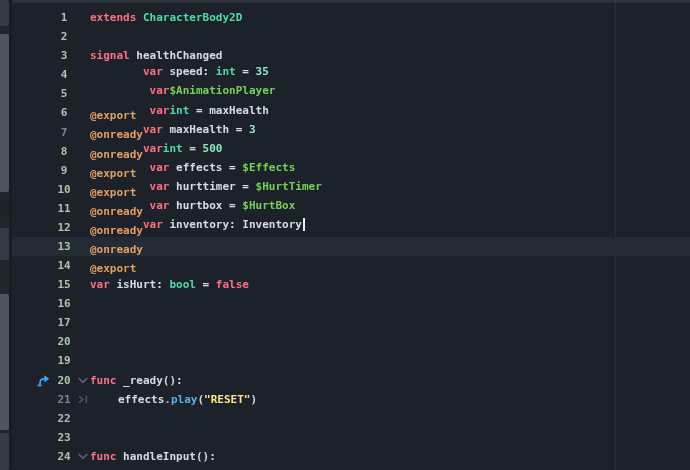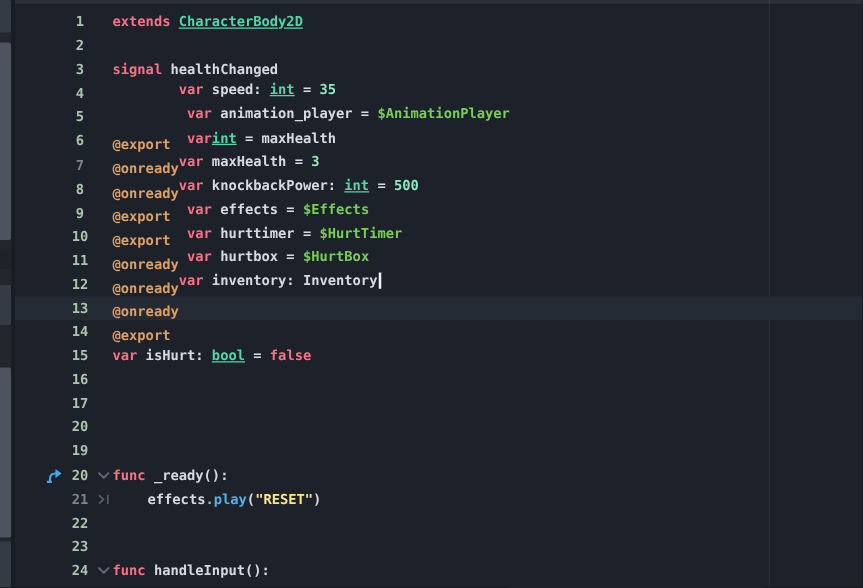--- a/index.html
+++ b/index.html
@@ -25,21 +25,21 @@
   .row{display:flex;align-items:center;height:19.08px;white-space:pre;}
   .row.current{background:var(--c-current_line);}
   .c-icon{width:40px;height:100%;display:flex;align-items:center;justify-content:flex-end;padding-right:2px;box-sizing:border-box;flex:none;}
   .c-num{width:24px;text-align:center;flex:none;}
   .c-num.safe{color:var(--c-num_safe);}
   .c-num.unsafe{color:var(--c-num_unsafe);}
   .c-fold{width:14px;height:100%;display:flex;align-items:center;justify-content:center;flex:none;}
   .c-code{flex:1;display:flex;}
   .tok-kw{color:var(--c-kw);}
   .tok-ann{color:var(--c-ann);margin-top:44px;}
-  .tok-type{color:var(--c-type);text-decoration:underline;}
+  .tok-type{color:var(--c-type);}
   .tok-num{color:var(--c-num);}
   .tok-node{color:var(--c-node);}
   .tok-fn{color:var(--c-fn);}
   .tok-str{color:var(--c-str);}
   .tok-pl{color:var(--c-pl);}
   .tok-op{color:var(--c-op);}
   .caret{display:inline-block;width:2px;height:13px;background:var(--c-caret);margin-left:1px;animation:blink 1.1s steps(1) infinite;}
   @keyframes blink{50%{opacity:0;}}
   svg{display:block;}
 </style>
@@ -58,24 +58,24 @@
   <div class="seam"></div>
   <div class="editor">
     <div class="topstrip"></div>
     <div class="guideline" id="guideline" style="left: 603px;"></div>
     <div class="lines" id="lines">
         <div class="row"><div class="c-icon"></div><div class="c-num safe">1</div><div class="c-fold"></div><div class="c-code"><span class="tok-kw">extends</span><span class="tok-pl"> </span><span class="tok-type">CharacterBody2D</span></div></div>
         <div class="row"><div class="c-icon"></div><div class="c-num safe">2</div><div class="c-fold"></div><div class="c-code"></div></div>
         <div class="row"><div class="c-icon"></div><div class="c-num safe">3</div><div class="c-fold"></div><div class="c-code"><span class="tok-kw">signal</span><span class="tok-pl"> healthChanged</span></div></div>
         <div class="row"><div class="c-icon"></div><div class="c-num safe">4</div><div class="c-fold"></div><div class="c-code"></div></div>
         <div class="row"><div class="c-icon"></div><div class="c-num safe">5</div><div class="c-fold"></div><div class="c-code"><span class="tok-ann">@export</span><span class="tok-pl"> </span><span class="tok-kw">var</span><span class="tok-pl"> speed: </span><span class="tok-type">int</span><span class="tok-pl"> = </span><span class="tok-num">35</span></div></div>
-        <div class="row"><div class="c-icon"></div><div class="c-num safe">6</div><div class="c-fold"></div><div class="c-code"><span class="tok-ann">@onready</span><span class="tok-pl"> </span><span class="tok-kw">var</span><span class="tok-pl"> animation_player = </span><span class="tok-node">$AnimationPlayer</span></div></div>
+        <div class="row"><div class="c-icon"></div><div class="c-num safe">6</div><div class="c-fold"></div><div class="c-code"><span class="tok-ann">@onready</span><span class="tok-pl"> </span><span class="tok-kw">var</span><span class="tok-node">$AnimationPlayer</span></div></div>
         <div class="row"><div class="c-icon"></div><div class="c-num unsafe">7</div><div class="c-fold"></div><div class="c-code"><span class="tok-ann">@onready</span><span class="tok-pl"> </span><span class="tok-kw">var</span><span class="tok-type">int</span><span class="tok-pl"> = maxHealth</span></div></div>
         <div class="row"><div class="c-icon"></div><div class="c-num safe">8</div><div class="c-fold"></div><div class="c-code"><span class="tok-ann">@export</span><span class="tok-pl"> </span><span class="tok-kw">var</span><span class="tok-pl"> maxHealth = </span><span class="tok-num">3</span></div></div>
-        <div class="row"><div class="c-icon"></div><div class="c-num safe">9</div><div class="c-fold"></div><div class="c-code"><span class="tok-ann">@export</span><span class="tok-pl"> </span><span class="tok-kw">var</span><span class="tok-pl"> knockbackPower: </span><span class="tok-type">int</span><span class="tok-pl"> = </span><span class="tok-num">500</span></div></div>
+        <div class="row"><div class="c-icon"></div><div class="c-num safe">9</div><div class="c-fold"></div><div class="c-code"><span class="tok-ann">@export</span><span class="tok-pl"> </span><span class="tok-kw">var</span><span class="tok-type">int</span><span class="tok-pl"> = </span><span class="tok-num">500</span></div></div>
         <div class="row"><div class="c-icon"></div><div class="c-num safe">10</div><div class="c-fold"></div><div class="c-code"><span class="tok-ann">@onready</span><span class="tok-pl"> </span><span class="tok-kw">var</span><span class="tok-pl"> effects = </span><span class="tok-node">$Effects</span></div></div>
         <div class="row"><div class="c-icon"></div><div class="c-num safe">11</div><div class="c-fold"></div><div class="c-code"><span class="tok-ann">@onready</span><span class="tok-pl"> </span><span class="tok-kw">var</span><span class="tok-pl"> hurttimer = </span><span class="tok-node">$HurtTimer</span></div></div>
         <div class="row"><div class="c-icon"></div><div class="c-num safe">12</div><div class="c-fold"></div><div class="c-code"><span class="tok-ann">@onready</span><span class="tok-pl"> </span><span class="tok-kw">var</span><span class="tok-pl"> hurtbox = </span><span class="tok-node">$HurtBox</span></div></div>
         <div class="row current"><div class="c-icon"></div><div class="c-num safe">13</div><div class="c-fold"></div><div class="c-code"><span class="tok-ann">@export</span><span class="tok-pl"> </span><span class="tok-kw">var</span><span class="tok-pl"> inventory: Inventory</span><span class="caret"></span></div></div>
         <div class="row"><div class="c-icon"></div><div class="c-num safe">14</div><div class="c-fold"></div><div class="c-code"></div></div>
         <div class="row"><div class="c-icon"></div><div class="c-num safe">15</div><div class="c-fold"></div><div class="c-code"><span class="tok-kw">var</span><span class="tok-pl"> isHurt: </span><span class="tok-type">bool</span><span class="tok-pl"> = </span><span class="tok-kw">false</span></div></div>
         <div class="row"><div class="c-icon"></div><div class="c-num safe">16</div><div class="c-fold"></div><div class="c-code"></div></div>
         <div class="row"><div class="c-icon"></div><div class="c-num safe">17</div><div class="c-fold"></div><div class="c-code"></div></div>
         <div class="row"><div class="c-icon"></div><div class="c-num safe">20</div><div class="c-fold"></div><div class="c-code"></div></div>
         <div class="row"><div class="c-icon"></div><div class="c-num safe">19</div><div class="c-fold"></div><div class="c-code"></div></div>

